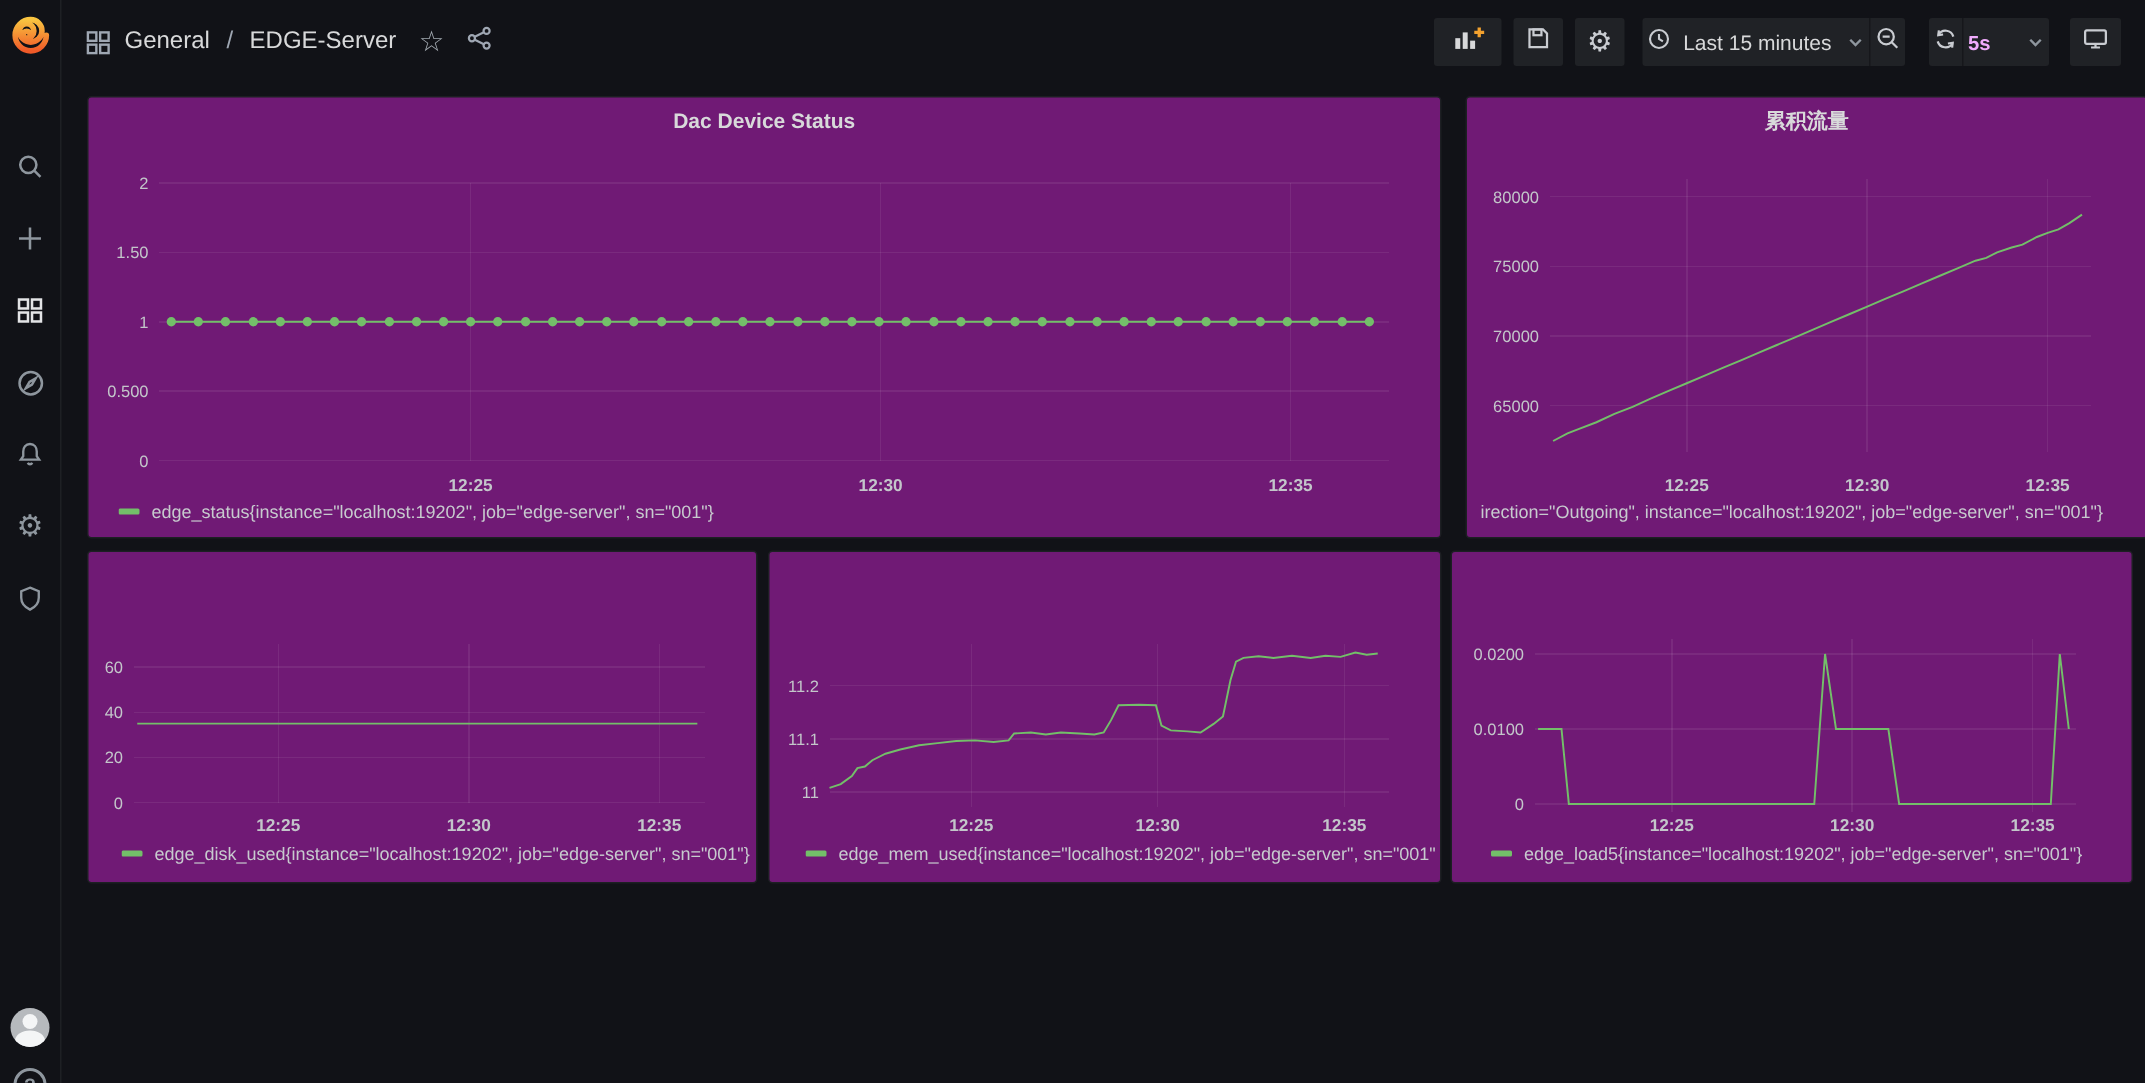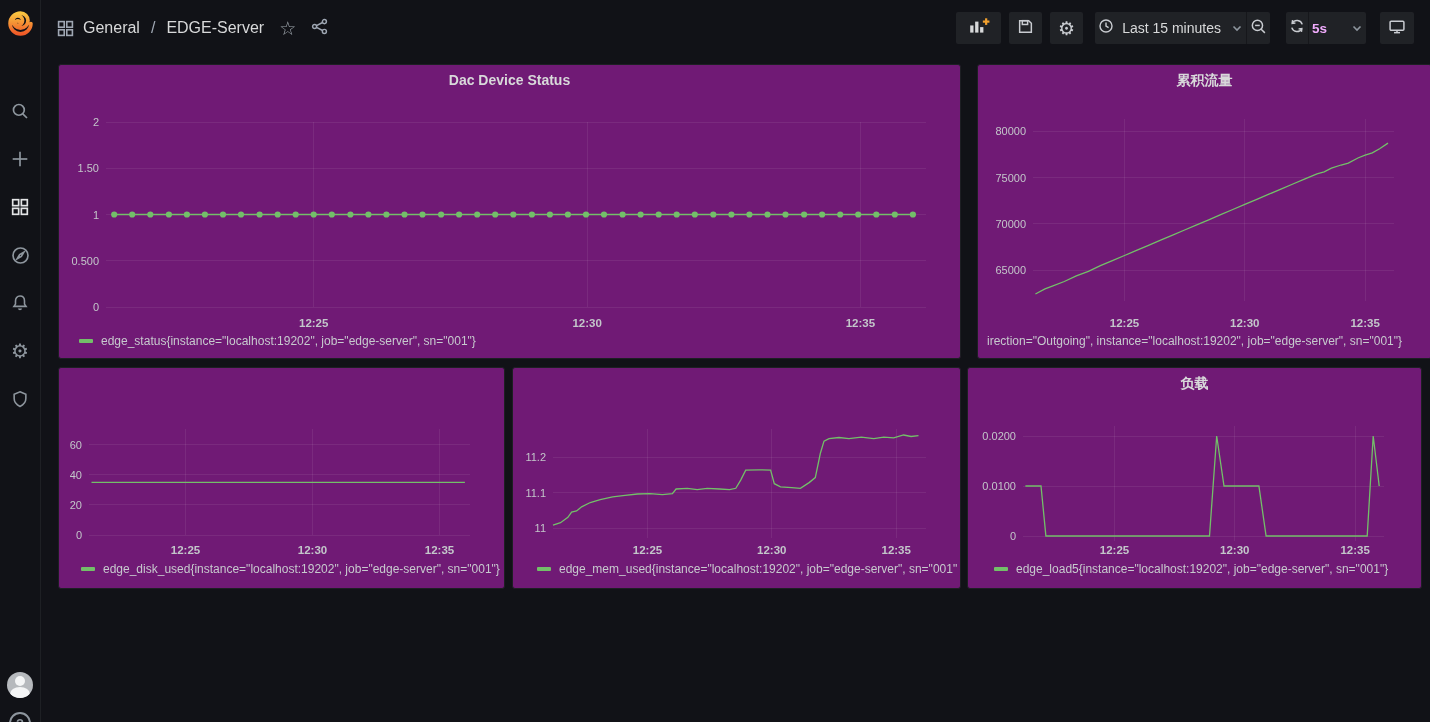--- a/index.html
+++ b/index.html
@@ -405,21 +405,20 @@
       <text class="xtick" text-anchor="middle" x="383.2" y="186">12:35</text>
       <polyline class="series" points="40.0,157.2 47.5,154.7 54.9,149.4 58.6,144.1 63.6,143.0 68.6,138.8 77.3,134.5 87.2,131.7 99.7,128.8 112.1,127.4 124.5,126.0 137.0,125.6 149.4,126.7 159.4,125.6 163.1,121.0 174.3,120.3 184.2,121.7 194.2,120.3 206.6,121.0 216.6,121.7 222.8,120.3 227.7,112.1 232.7,102.2 246.4,101.8 257.6,102.2 261.3,115.7 267.5,118.9 278.7,119.6 287.4,120.3 296.1,114.6 302.3,109.6 307.3,85.5 311.0,73.1 316.0,70.6 326.0,69.5 335.9,70.6 348.3,69.2 360.8,70.6 370.7,69.2 380.7,69.9 390.6,67.0 398.1,68.5 405.5,67.7"></polyline>
     </svg>
   <div class="legend" style="left:24px; bottom:12px;">
     <span class="swatch"></span>
     <span>edge_mem_used{instance="localhost:19202", job="edge-server", sn="001"}</span>
   </div>
 </div>
 
 <div class="panel" id="panel-4" style="left:967px; top:367px; width:455px; height:222px;">
-  <div class="panel-title">负载</div>
   <svg class="chart" id="chart-4" width="453" height="220">
       <line class="grid" x1="55" y1="168.0" x2="416" y2="168.0"></line>
       <text class="tick" text-anchor="end" x="48" y="172">0</text>
       <line class="grid" x1="55" y1="118.0" x2="416" y2="118.0"></line>
       <text class="tick" text-anchor="end" x="48" y="122">0.0100</text>
       <line class="grid" x1="55" y1="68.0" x2="416" y2="68.0"></line>
       <text class="tick" text-anchor="end" x="48" y="72">0.0200</text>
       <line class="grid" x1="146.5" y1="58" x2="146.5" y2="173"></line>
       <text class="xtick" text-anchor="middle" x="146.5" y="186">12:25</text>
       <line class="grid" x1="266.8" y1="58" x2="266.8" y2="173"></line>

